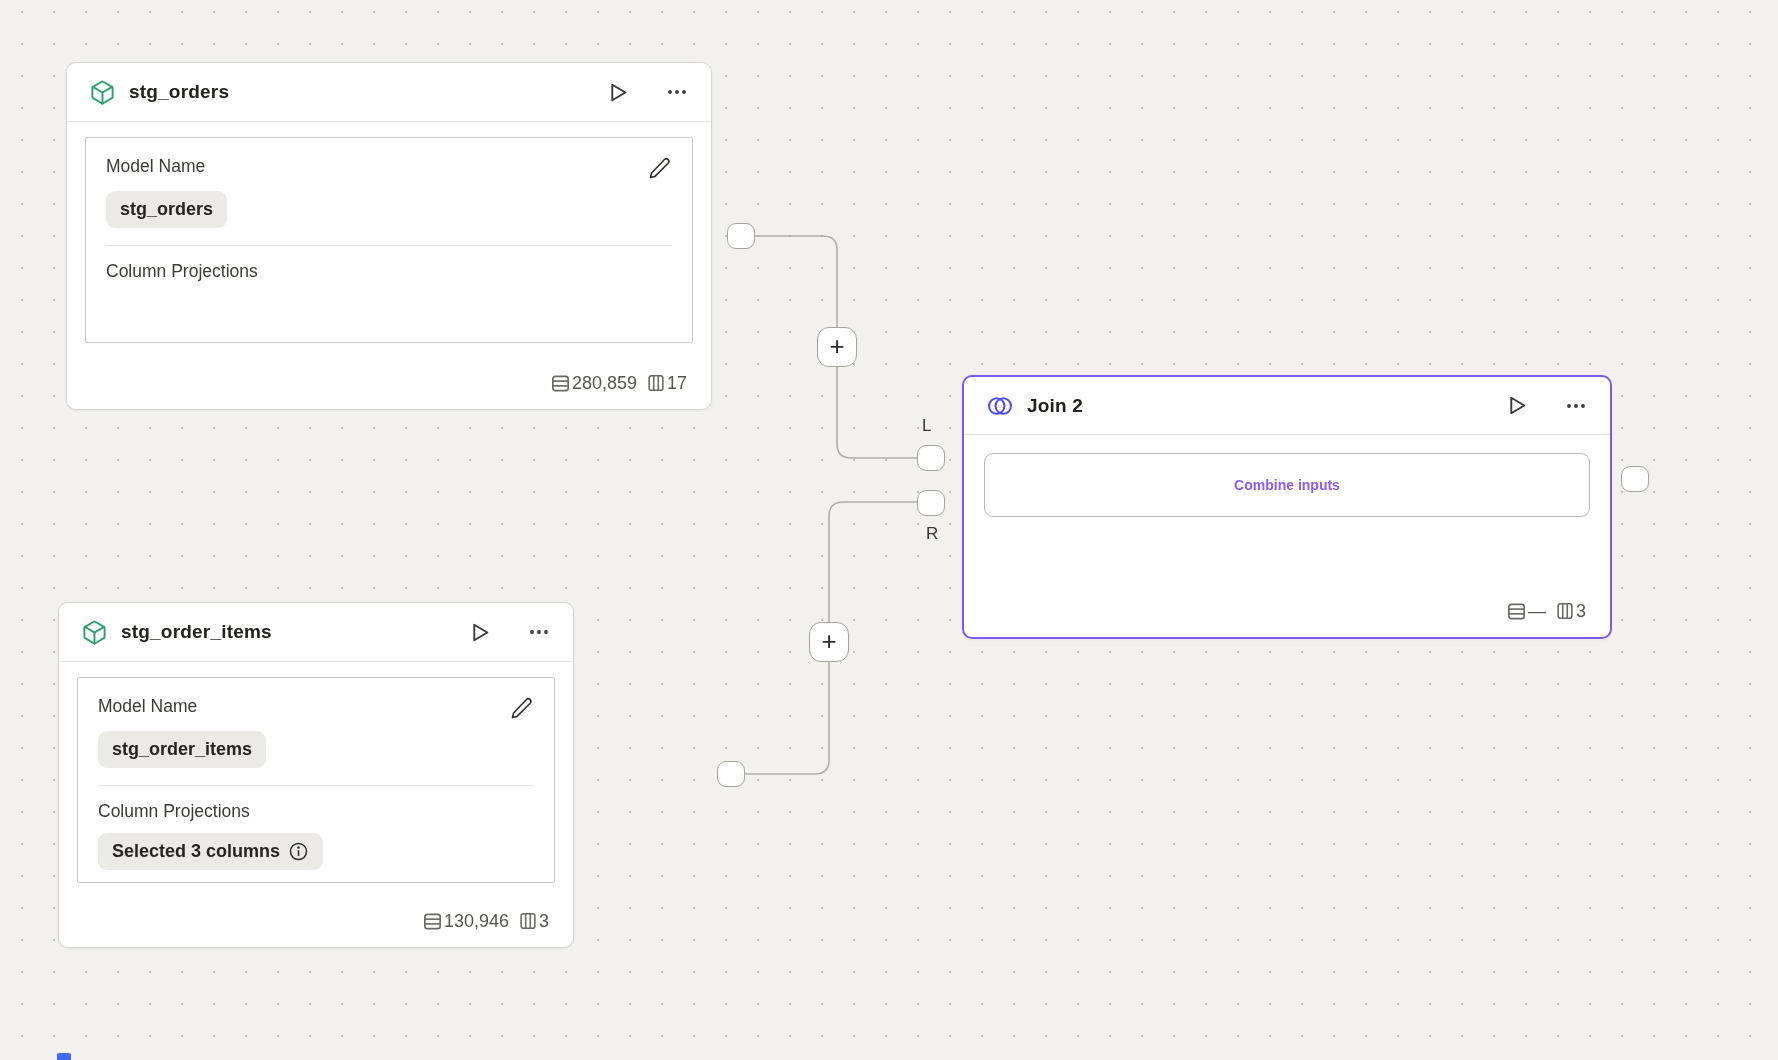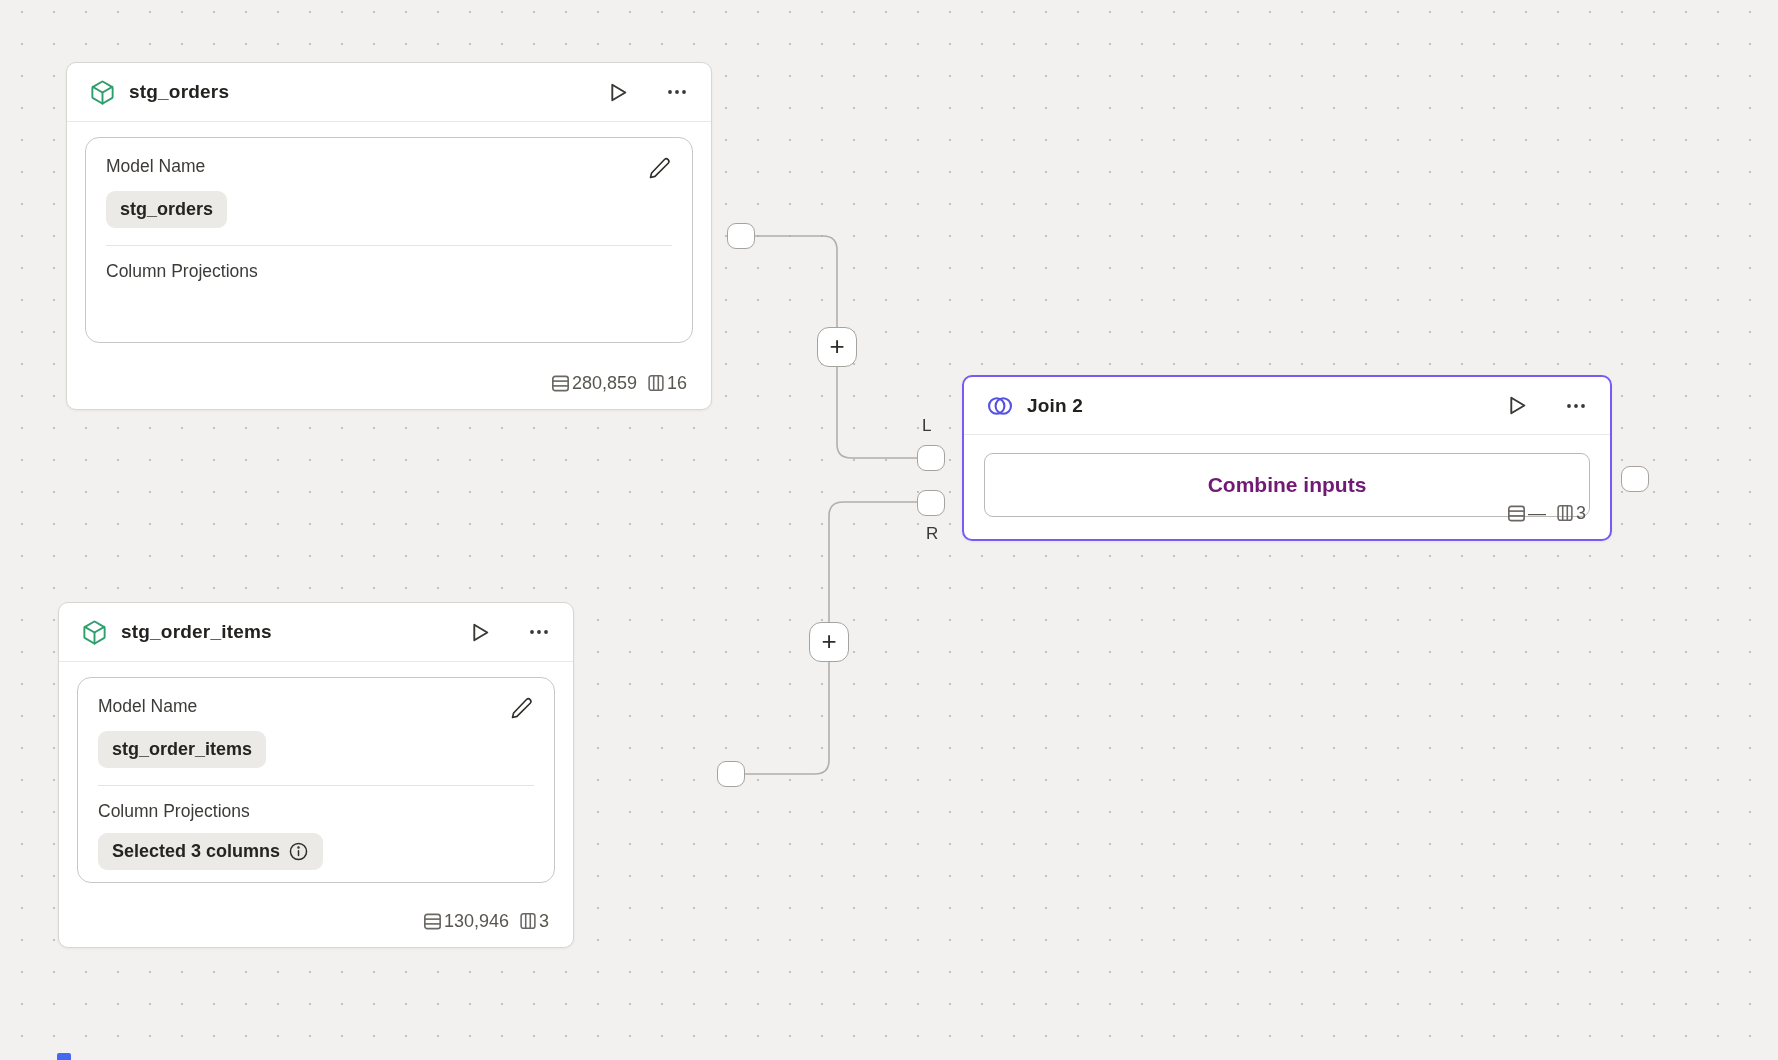--- a/index.html
+++ b/index.html
@@ -14,32 +14,32 @@
   .node{position:absolute;background:#fff;border:1px solid #d8d6d2;border-radius:10px;
     box-shadow:0 1px 3px rgba(0,0,0,.05);box-sizing:border-box;}
   .node.selected{border:2px solid #7a5af5;}
   .node-header{display:flex;align-items:center;height:58px;padding:0 22px;gap:13px;
     border-bottom:1px solid #eae8e5;}
   .node.selected .node-header{height:57px;}
   .node-title{font-size:19px;font-weight:700;color:#23221f;letter-spacing:.2px;}
   .spacer{flex:1;}
   .hbtn{display:flex;align-items:center;justify-content:center;cursor:pointer;background:none;border:none;padding:0;}
   .inner-card{position:absolute;left:18px;right:18px;top:74px;background:#fff;
-    border:1px solid #c9c7c3;border-radius:14px;padding:18px 20px 20px 20px;box-sizing:border-box;}
+    border:1px solid #c9c7c3;border-radius:2px;padding:18px 20px 20px 20px;box-sizing:border-box;}
   .card-row{display:flex;align-items:flex-start;}
   .field-label{font-size:17.5px;color:#3d3b37;}
   .pill{display:inline-flex;align-items:center;gap:8px;margin-top:11px;padding:8px 14px;
     background:#eceae7;border-radius:9px;font-size:18px;font-weight:700;color:#262420;}
   .card-divider{height:1px;background:#e6e4e1;margin:17px 0 15px 0;}
   .node-footer{position:absolute;right:24px;bottom:8px;height:36px;display:flex;
     align-items:center;font-size:18px;color:#57554f;}
   .node-footer .count{margin-right:8px;}
   .combine-btn{position:absolute;left:20px;right:20px;top:76px;height:64px;background:#fff;
     border:1.3px solid #bbb9b5;border-radius:9px;display:flex;align-items:center;justify-content:center;
-    font-size:21px;font-weight:700;color:#701a75;cursor:pointer;box-sizing:border-box;}
+    font-size:14px;font-weight:700;color:#8b5cf6;cursor:pointer;box-sizing:border-box;}
   .port{position:absolute;width:28px;height:26px;background:#fff;border:1.6px solid #a6a39f;
     border-radius:9px;box-sizing:border-box;}
   .add-btn{position:absolute;width:40px;height:40px;background:#fff;border:1.5px solid #a6a39f;
     border-radius:12px;display:flex;align-items:center;justify-content:center;box-sizing:border-box;
     font-size:26px;font-weight:300;color:#2f2d2a;line-height:1;cursor:pointer;padding-bottom:2px;}
   .port-label{position:absolute;font-size:17px;font-weight:500;color:#3a3834;}
   .blue-fragment{position:absolute;left:57px;top:1053px;width:14px;height:7px;background:#4468ef;border-radius:2px 2px 0 0;}
   svg{display:block;}
 </style>
 </head>
@@ -99,21 +99,21 @@
         <rect x="4" y="4.5" width="16" height="15" rx="2.5"></rect>
         <line x1="4" y1="9.5" x2="20" y2="9.5"></line>
         <line x1="4" y1="14.5" x2="20" y2="14.5"></line>
       </svg>
       <span class="count">280,859</span>
       <svg width="22" height="22" viewBox="0 0 24 24" fill="none" stroke="#6b6864" stroke-width="1.7" stroke-linejoin="round">
         <rect x="4.5" y="4" width="15" height="16" rx="2.5"></rect>
         <line x1="9.5" y1="4" x2="9.5" y2="20"></line>
         <line x1="14.5" y1="4" x2="14.5" y2="20"></line>
       </svg>
-      <span>16</span>
+      <span>17</span>
     </div>
   </div>
 
   <div class="node" style="left:58px;top:602px;width:516px;height:346px;">
     <div class="node-header">
       <svg width="27" height="27" viewBox="0 0 24 24" fill="none" stroke="#2f9e6d" stroke-width="1.7" stroke-linejoin="round" stroke-linecap="round">
         <path d="M21 16V8a1.2 1.2 0 0 0-.6-1.04l-7.8-4.5a1.2 1.2 0 0 0-1.2 0l-7.8 4.5A1.2 1.2 0 0 0 3 8v8a1.2 1.2 0 0 0 .6 1.04l7.8 4.5a1.2 1.2 0 0 0 1.2 0l7.8-4.5A1.2 1.2 0 0 0 21 16z"></path>
         <polyline points="3.3 7 12 12 20.7 7"></polyline>
         <line x1="12" y1="22" x2="12" y2="12"></line>
       </svg>
@@ -171,21 +171,21 @@
       <span class="count">130,946</span>
       <svg width="22" height="22" viewBox="0 0 24 24" fill="none" stroke="#6b6864" stroke-width="1.7" stroke-linejoin="round">
         <rect x="4.5" y="4" width="15" height="16" rx="2.5"></rect>
         <line x1="9.5" y1="4" x2="9.5" y2="20"></line>
         <line x1="14.5" y1="4" x2="14.5" y2="20"></line>
       </svg>
       <span>3</span>
     </div>
   </div>
 
-  <div class="node selected" style="left:962px;top:375px;width:650px;height:166px;">
+  <div class="node selected" style="left:962px;top:375px;width:650px;height:264px;">
     <div class="node-header">
       <svg width="28" height="28" viewBox="0 0 24 24" fill="none" stroke="#5451e3" stroke-width="1.8">
         <circle cx="9.2" cy="12" r="6.6"></circle>
         <circle cx="14.8" cy="12" r="6.6"></circle>
       </svg>
       <span class="node-title">Join 2</span>
       <span class="spacer"></span>
       <span class="hbtn" style="margin-right:22px;">
         <svg width="25" height="25" viewBox="0 0 24 24" fill="none" stroke="#3a3835" stroke-width="1.8" stroke-linejoin="round">
           <polygon points="7 4.5 19.5 12 7 19.5"></polygon>

